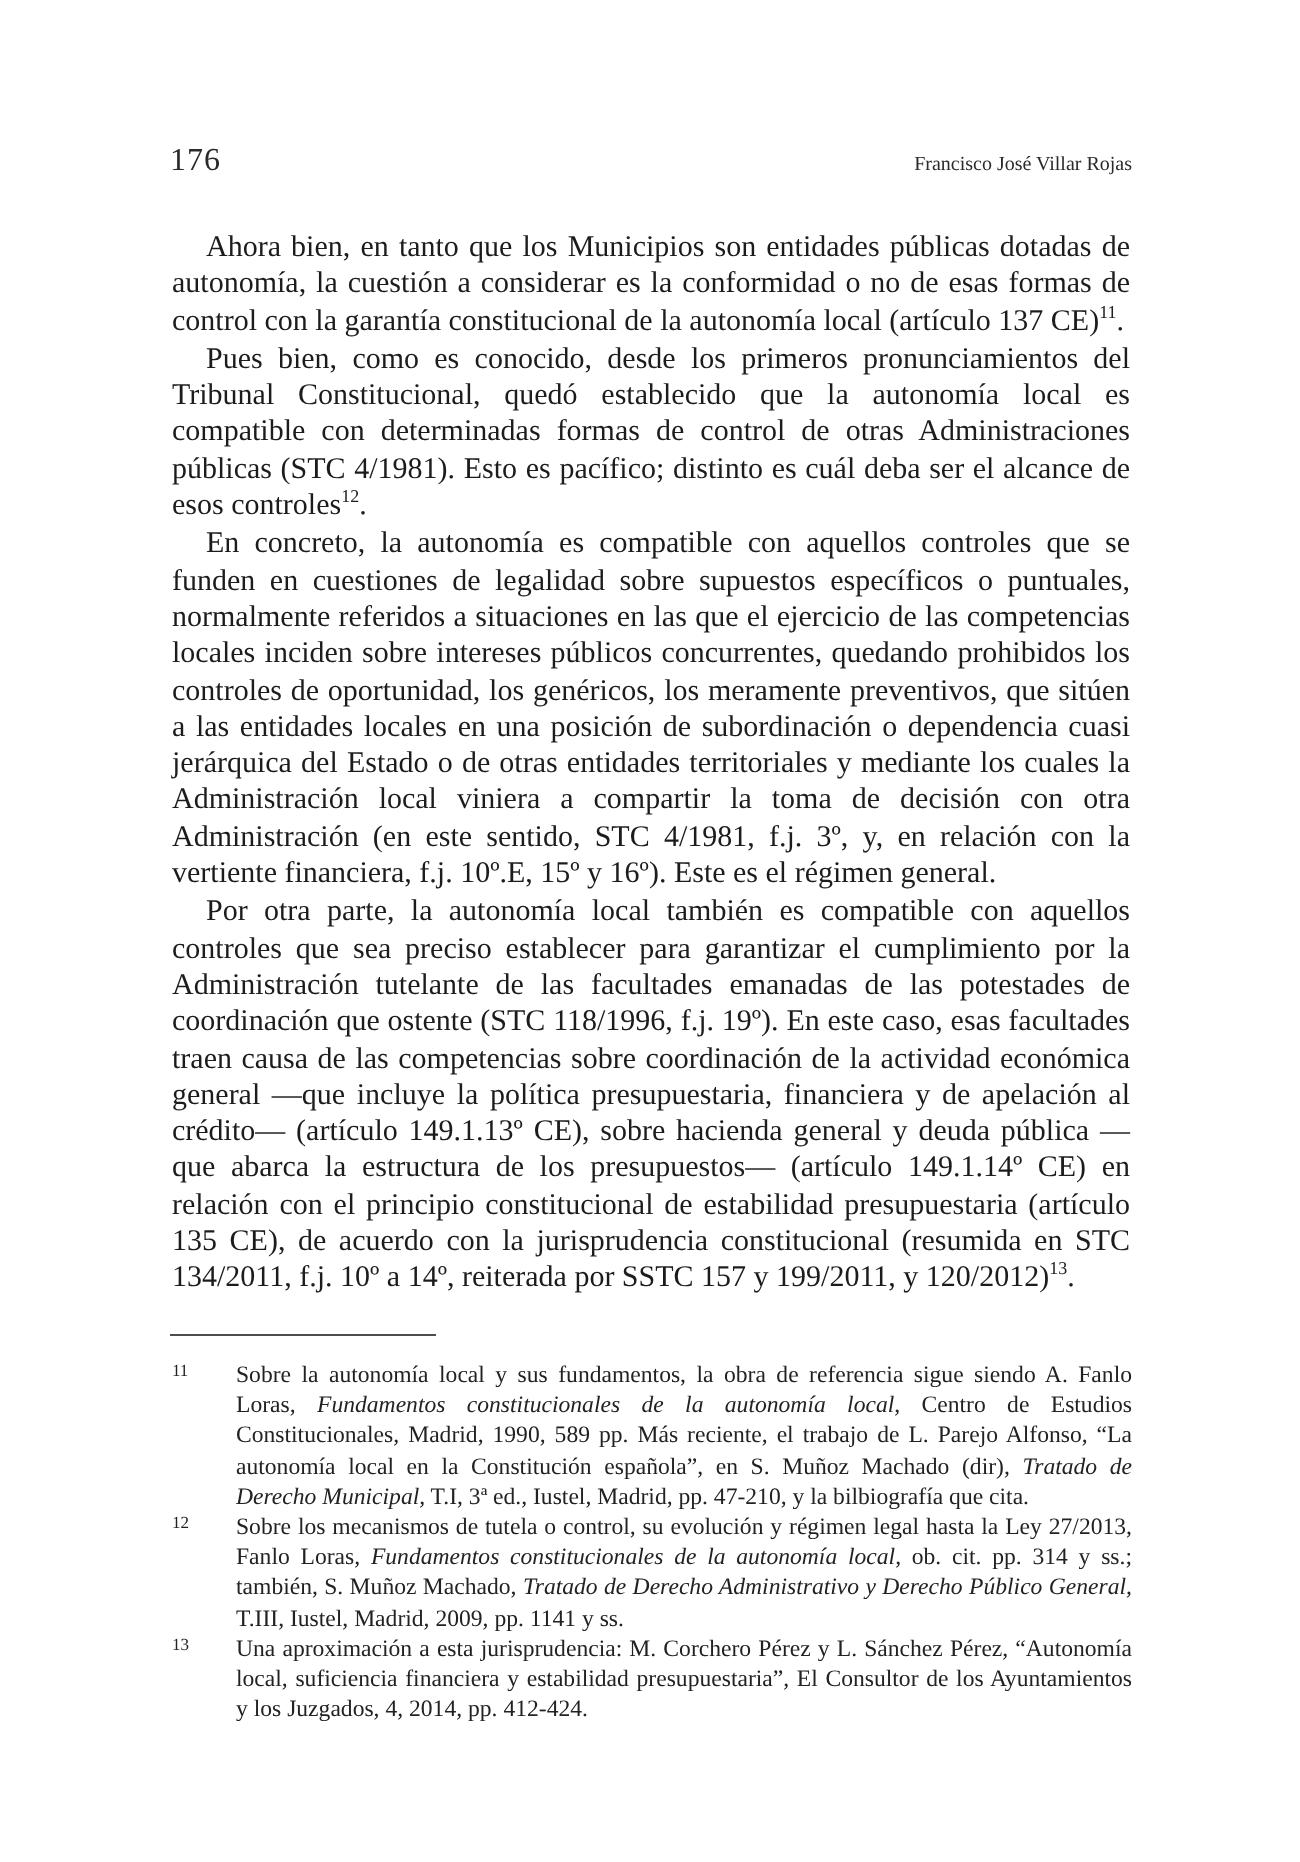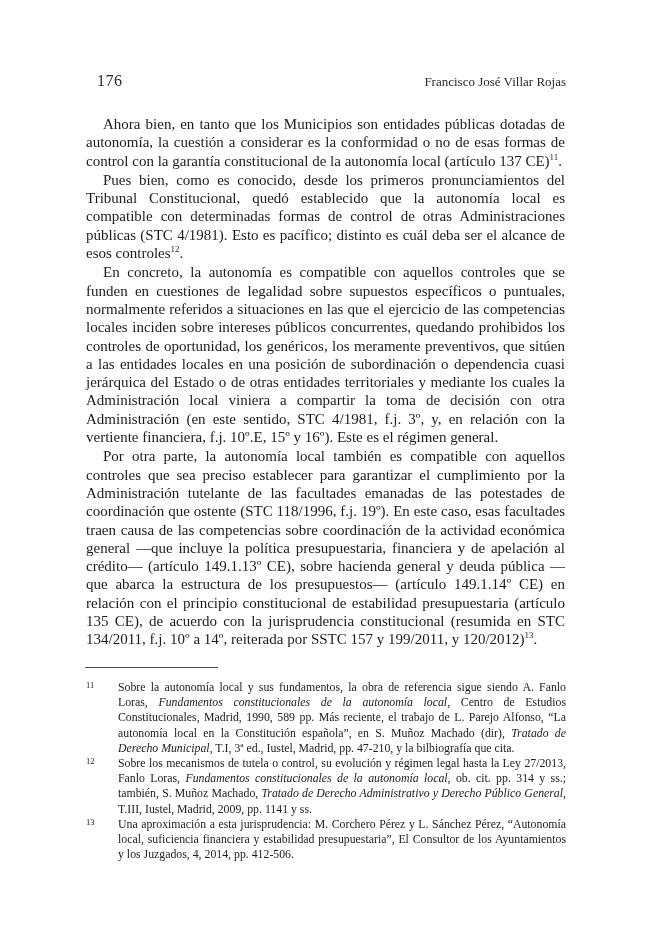--- a/index.html
+++ b/index.html
@@ -17,29 +17,28 @@
     overflow: hidden;
   }
   .running-header {
     position: absolute;
     left: 85px;
     right: 84px;
     top: 72px;
     display: flex;
     justify-content: space-between;
     align-items: baseline;
-    margin-left: 12px;
   }
   .running-header .pagenum {
     font-size: 16px;
     letter-spacing: 0.5px;
     color: #2a2a2a;
   }
   .running-header .author {
-    font-size: 13px;
+    font-size: 10px;
     color: #2a2a2a;
   }
   .content {
     position: absolute;
     left: 85px;
     top: 114px;
     width: 481px;
     font-size: 15px;
     line-height: 18.3px;
     text-align: justify;
@@ -108,17 +107,17 @@
     <div class="footnote">
       <span class="fn-num">11</span>
       <span class="fn-text"><span>Sobre la autonomía local y sus fundamentos, la obra de referencia sigue siendo A. Fanlo Loras, </span><em>Fundamentos constitucionales de la autonomía local</em><span>, Centro de Estudios Constitucionales, Madrid, 1990, 589 pp. Más reciente, el trabajo de L. Parejo Alfonso, “La autonomía local en la Constitución española”, en S. Muñoz Machado (dir), </span><em>Tratado de Derecho Municipal</em><span>, T.I, 3ª ed., Iustel, Madrid, pp. 47-210, y la bilbiografía que cita.</span></span>
     </div>
     <div class="footnote">
       <span class="fn-num">12</span>
       <span class="fn-text"><span>Sobre los mecanismos de tutela o control, su evolución y régimen legal hasta la Ley 27/2013, Fanlo Loras, </span><em>Fundamentos constitucionales de la autonomía local</em><span>, ob. cit. pp. 314 y ss.; también, S. Muñoz Machado, </span><em>Tratado de Derecho Administrativo y Derecho Público General</em><span>, T.III, Iustel, Madrid, 2009, pp. 1141 y ss.</span></span>
     </div>
     <div class="footnote">
       <span class="fn-num">13</span>
-      <span class="fn-text"><span>Una aproximación a esta jurisprudencia: M. Corchero Pérez y L. Sánchez Pérez, “Autonomía local, suficiencia financiera y estabilidad presupuestaria”, El Consultor de los Ayuntamientos y los Juzgados, 4, 2014, pp. 412-506.</span></span>
+      <span class="fn-text"><span>Una aproximación a esta jurisprudencia: M. Corchero Pérez y L. Sánchez Pérez, “Autonomía local, suficiencia financiera y estabilidad presupuestaria”, El Consultor de los Ayuntamientos y los Juzgados, 4, 2014, pp. 412-424.</span></span>
     </div>
   </div>
 
 </div>
 
 </body></html>

